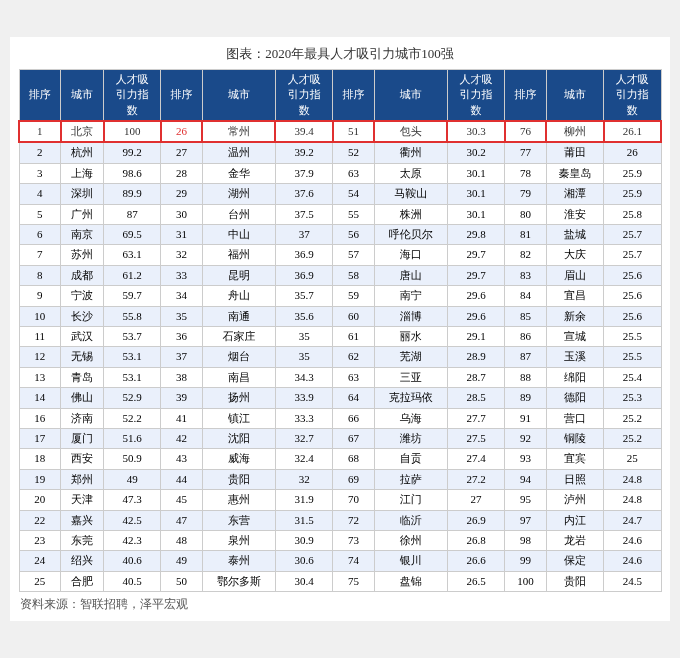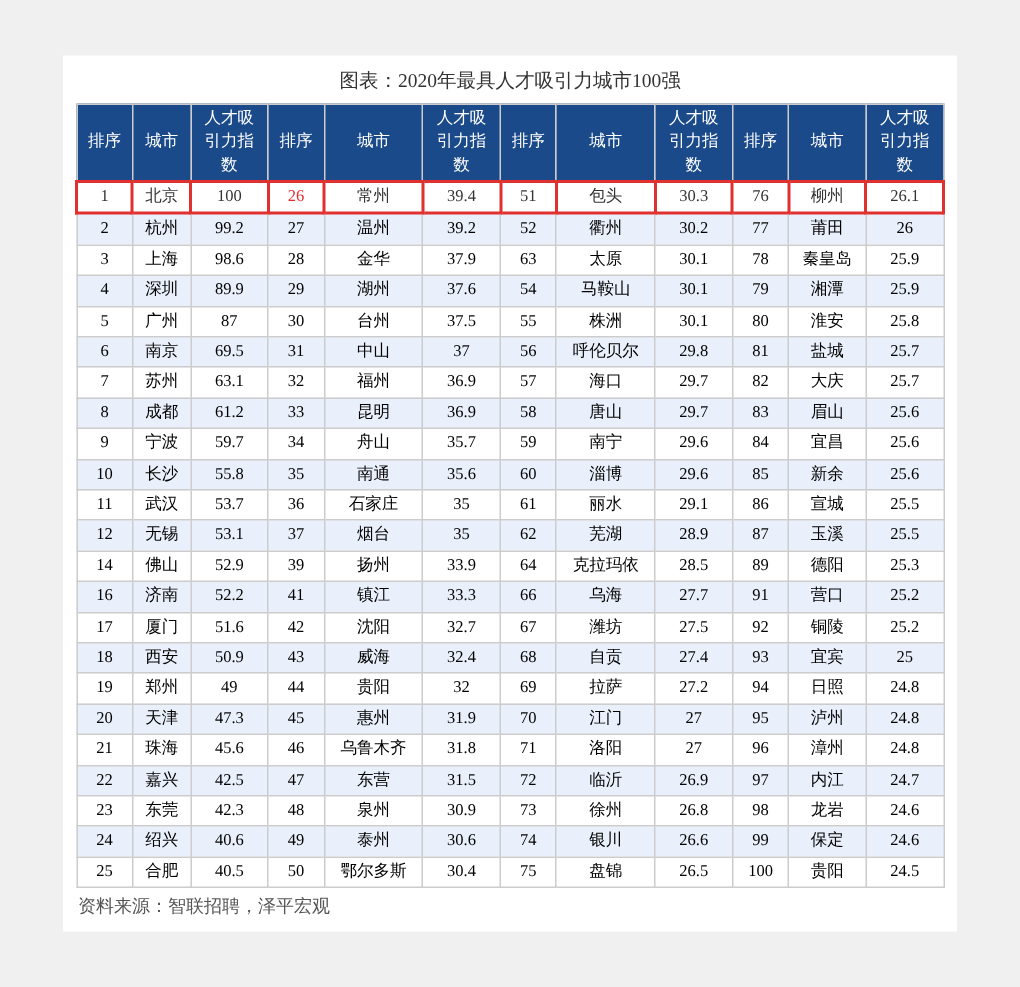--- a/index.html
+++ b/index.html
@@ -7,21 +7,21 @@
       font-family: "SimSun", "宋体", serif;
       background: #f0f0f0;
       display: flex;
       justify-content: center;
       align-items: center;
       width: 680px;
       min-height: 658px;
     }
     .container {
       background: #fff;
-      width: 596px;
+      width: 660px;
       padding: 8px;
     }
     .chart-title {
       text-align: center;
       font-size: 13px;
       color: #333;
       margin-bottom: 6px;
     }
     table {
       width: 100%;
@@ -245,20 +245,34 @@
           <td>烟台</td>
           <td>35</td>
           <td>62</td>
           <td>芜湖</td>
           <td>28.9</td>
           <td>87</td>
           <td>玉溪</td>
           <td>25.5</td>
         </tr>
         <tr>
+          <td>13</td>
+          <td>青岛</td>
+          <td>53.1</td>
+          <td>38</td>
+          <td>南昌</td>
+          <td>34.3</td>
+          <td>63</td>
+          <td>三亚</td>
+          <td>28.7</td>
+          <td>88</td>
+          <td>绵阳</td>
+          <td>25.4</td>
+        </tr>
+        <tr>
           <td>14</td>
           <td>佛山</td>
           <td>52.9</td>
           <td>39</td>
           <td>扬州</td>
           <td>33.9</td>
           <td>64</td>
           <td>克拉玛依</td>
           <td>28.5</td>
           <td>89</td>
@@ -329,34 +343,20 @@
           <td>惠州</td>
           <td>31.9</td>
           <td>70</td>
           <td>江门</td>
           <td>27</td>
           <td>95</td>
           <td>泸州</td>
           <td>24.8</td>
         </tr>
         <tr>
-          <td>21</td>
-          <td>珠海</td>
-          <td>45.6</td>
-          <td>46</td>
-          <td>乌鲁木齐</td>
-          <td>31.8</td>
-          <td>71</td>
-          <td>洛阳</td>
-          <td>27</td>
-          <td>96</td>
-          <td>漳州</td>
-          <td>24.8</td>
-        </tr>
-        <tr>
           <td>22</td>
           <td>嘉兴</td>
           <td>42.5</td>
           <td>47</td>
           <td>东营</td>
           <td>31.5</td>
           <td>72</td>
           <td>临沂</td>
           <td>26.9</td>
           <td>97</td>

